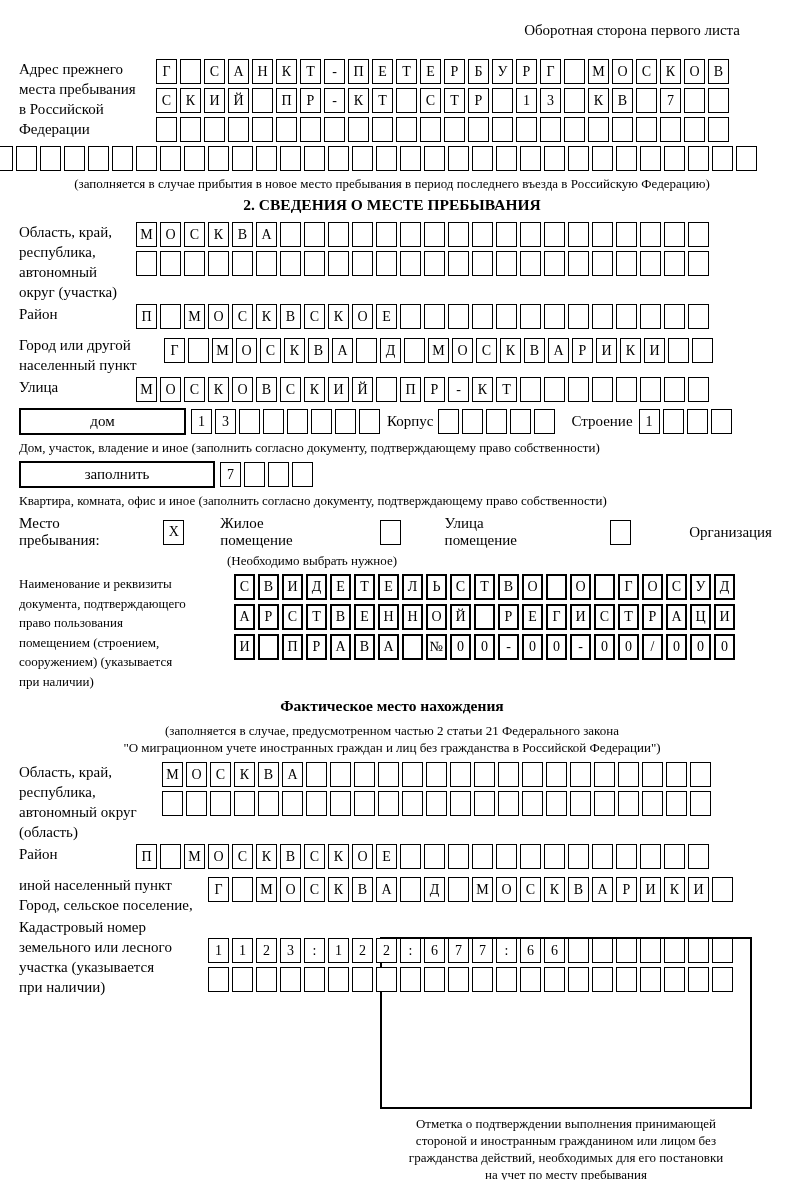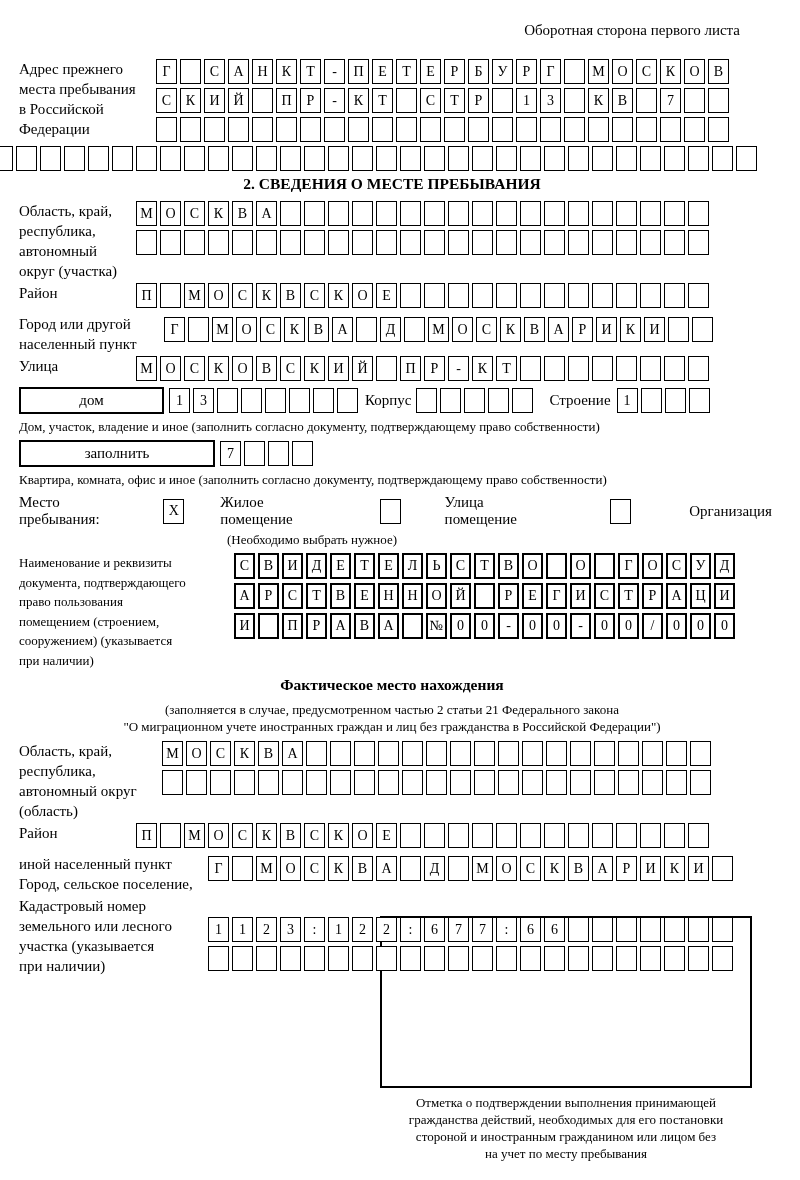--- a/index.html
+++ b/index.html
@@ -158,20 +158,21 @@
       <span class="cell"></span>
       <span class="cell"></span>
       <span class="cell"></span>
       <span class="cell"></span>
       <span class="cell"></span>
       <span class="cell"></span>
       <span class="cell"></span>
       <span class="cell"></span>
       <span class="cell"></span>
     </div>
+  <div class="cap cap-center mb2">(заполняется в случае прибытия в новое место пребывания в период последнего въезда в Российскую Федерацию)</div>
 
   <div class="title">2. СВЕДЕНИЯ О МЕСТЕ ПРЕБЫВАНИЯ</div>
 
   <div class="frow mb2">
     <div class="lbl lw124">
       <div>Область, край,</div>
       <div>республика,</div>
       <div>автономный</div>
       <div>округ (участка)</div>
     </div>
@@ -317,21 +318,21 @@
         <span class="cell"></span>
         <span class="cell"></span>
         <span class="cell"></span>
         <span class="cell"></span>
         <span class="cell"></span>
         <span class="cell"></span>
       </div>
   </div>
 
   <div class="frow" style="align-items:center; margin:2px 0 0 7px;">
-    <div class="wide-box" style="width:145px;">дом</div>
+    <div class="wide-box" style="width:167px;">дом</div>
     <div class="cellrow" style="margin:0 0 0 5px;">
         <span class="cell">1</span>
         <span class="cell">3</span>
         <span class="cell"></span>
         <span class="cell"></span>
         <span class="cell"></span>
         <span class="cell"></span>
         <span class="cell"></span>
         <span class="cell"></span>
       </div>
@@ -638,18 +639,18 @@
           <span class="cell"></span>
           <span class="cell"></span>
           <span class="cell"></span>
         </div>
     </div>
   </div>
 
   <div class="stamp-wrap">
     <div class="stamp-box"></div>
     <div class="cap cap-center">Отметка о подтверждении выполнения принимающей</div>
+    <div class="cap cap-center">стороной и иностранным гражданином или лицом без</div>
     <div class="cap cap-center">гражданства действий, необходимых для его постановки</div>
-    <div class="cap cap-center">стороной и иностранным гражданином или лицом без</div>
     <div class="cap cap-center">на учет по месту пребывания</div>
   </div>
 
 </div>
 
 </body></html>

